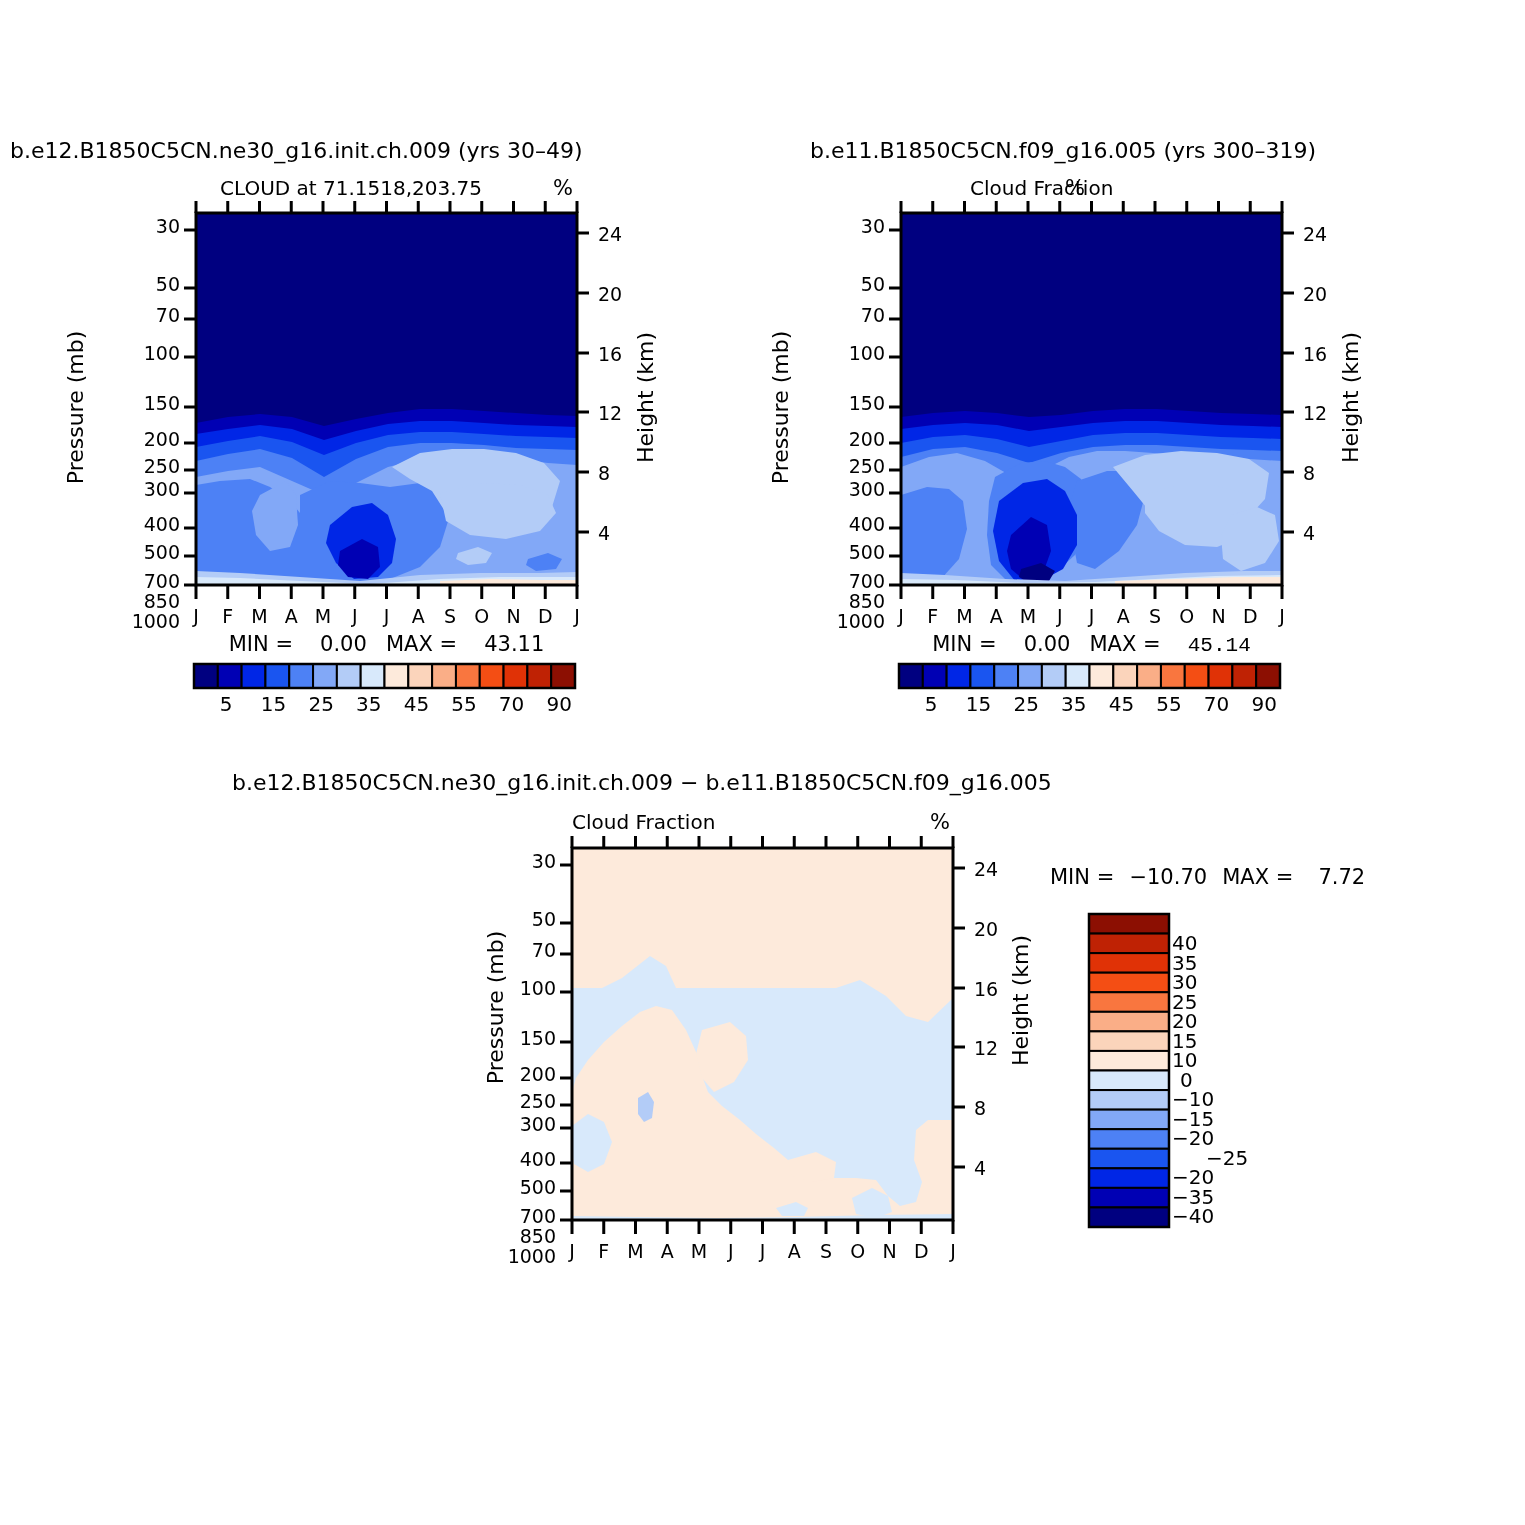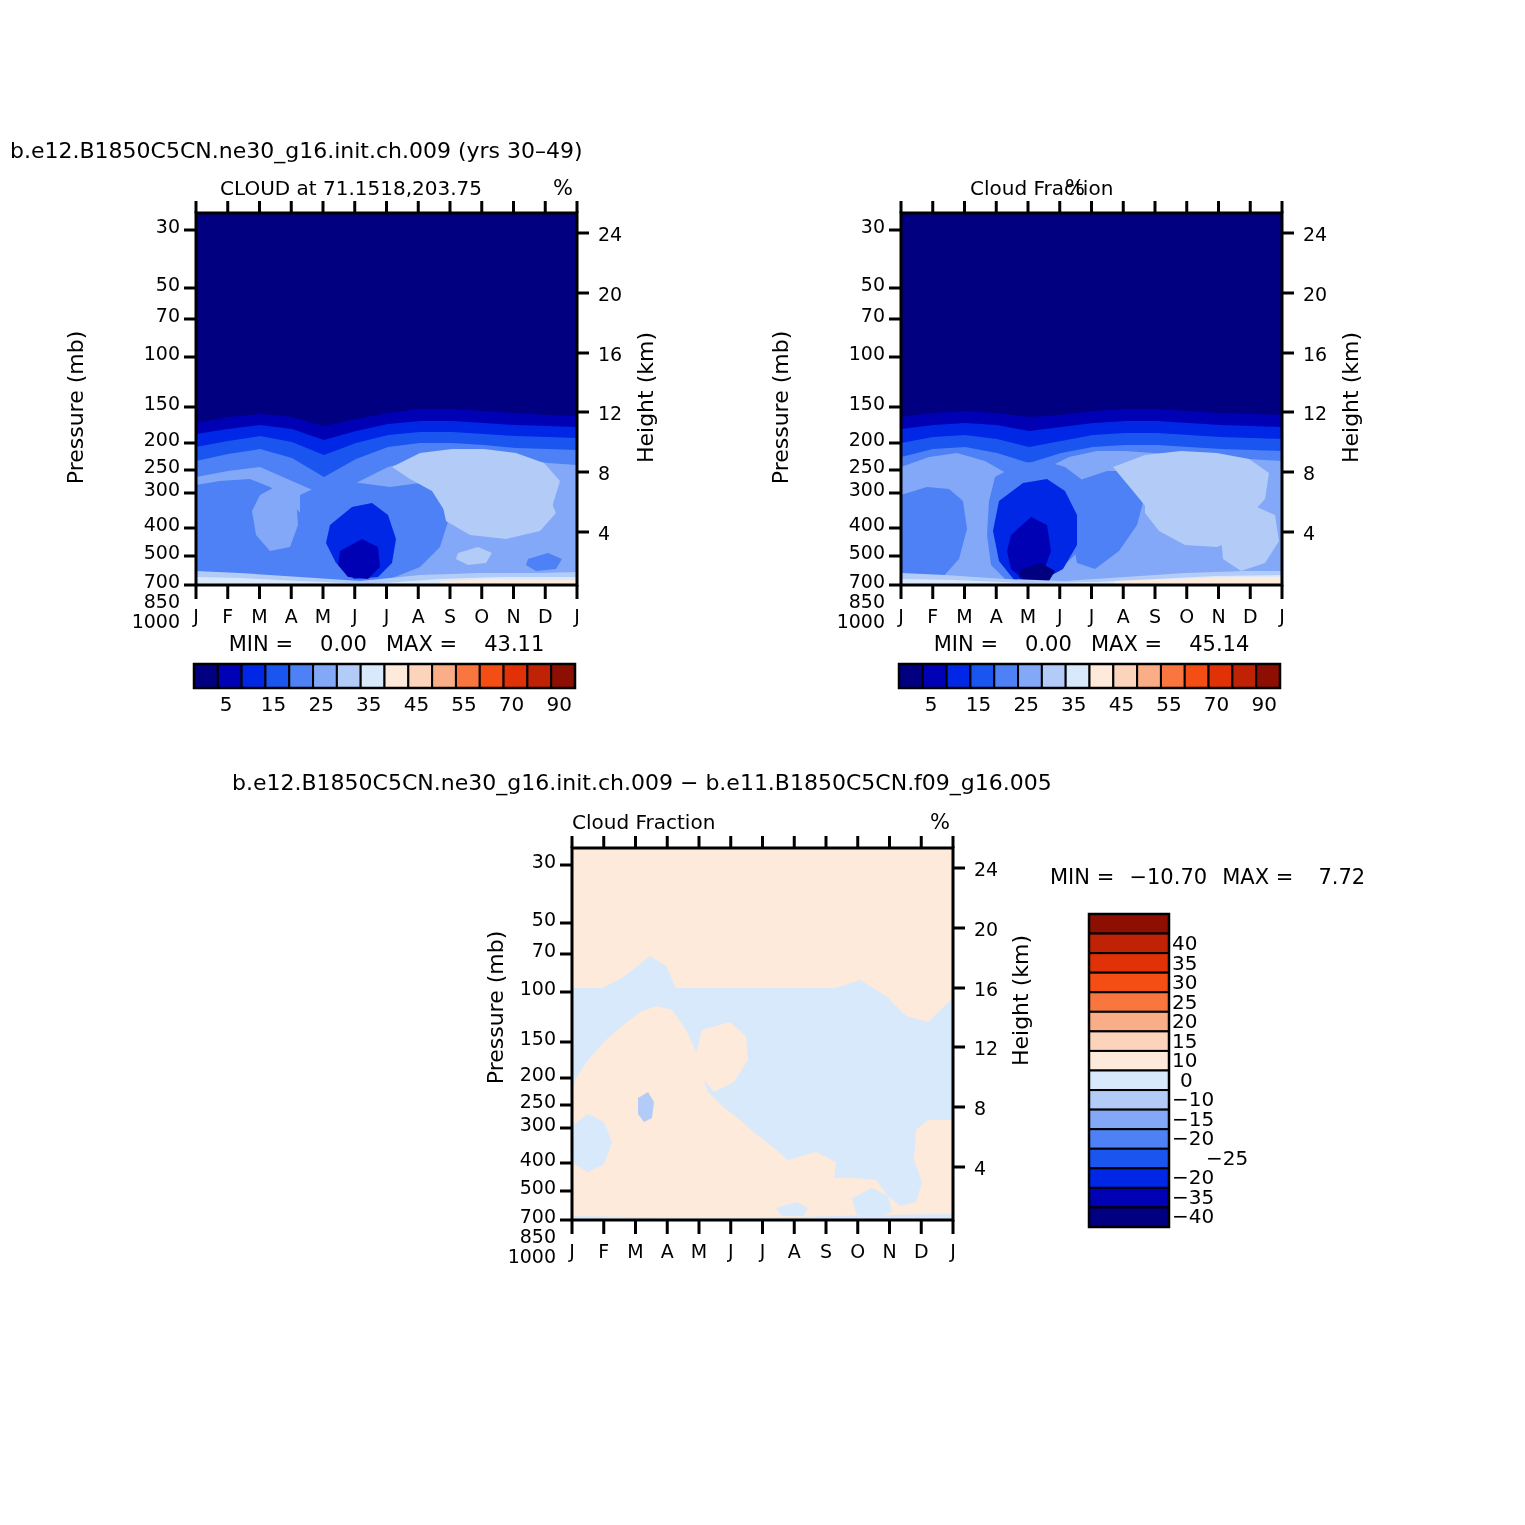--- a/index.html
+++ b/index.html
@@ -214,20 +214,21 @@
     <div class="cblab" style="position:absolute;left:154.8px;width:40px;text-align:center;">35</div>
     <div class="cblab" style="position:absolute;left:202.4px;width:40px;text-align:center;">45</div>
     <div class="cblab" style="position:absolute;left:250px;width:40px;text-align:center;">55</div>
     <div class="cblab" style="position:absolute;left:297.6px;width:40px;text-align:center;">70</div>
     <div class="cblab" style="position:absolute;left:345.2px;width:40px;text-align:center;">90</div>
   </div>
 </div>
 
 <div class="panel" style="left:755px;top:0px;width:770px;height:740px;">
 
+  <div class="ttl" style="position:absolute;left:55px;top:138px;">b.e11.B1850C5CN.f09_g16.005 (yrs 300–319)</div>
 
   <div class="sub" style="position:absolute;left:215px;top:176px;">Cloud Fraction</div>
 
   <div class="pct" style="position:absolute;left:310px;top:176px;">%</div>
 
   <div style="position:absolute;left:-65px;top:395px;width:180px;text-align:center;">
     <div class="vrot">Pressure (mb)</div>
   </div>
 
   <div style="position:absolute;left:505px;top:385px;width:180px;text-align:center;">
@@ -358,21 +359,21 @@
     <div class="monlab" style="position:absolute;left:270.75px;width:30px;">O</div>
     <div class="monlab" style="position:absolute;left:302.5px;width:30px;">N</div>
     <div class="monlab" style="position:absolute;left:334.25px;width:30px;">D</div>
     <div class="monlab" style="position:absolute;left:366px;width:30px;">J</div>
   </div>
 
   <div style="position:absolute;left:146px;top:632px;width:381px;text-align:center;">
     <span class="minmax">MIN =</span>
     <span class="minmax" style="margin-left:22px;">0.00</span>
     <span class="minmax" style="margin-left:14px;">MAX =</span>
-    <span class="minmax" style="margin-left:22px;">45.14</span>
+    <span class="minmax" style="margin-left:22px;font-family:Liberation Mono, monospace;">45.14</span>
   </div>
 
   <svg width="400" height="30" style="position:absolute;left:142px;top:662px;">
     <g id="cbarR">
         <rect x="2" y="2" width="23.8125" height="24" fill="#000080" stroke="#000" stroke-width="2"></rect>
         <rect x="25.8125" y="2" width="23.8125" height="24" fill="#0000b4" stroke="#000" stroke-width="2"></rect>
         <rect x="49.625" y="2" width="23.8125" height="24" fill="#0026e6" stroke="#000" stroke-width="2"></rect>
         <rect x="73.4375" y="2" width="23.8125" height="24" fill="#1a55f0" stroke="#000" stroke-width="2"></rect>
         <rect x="97.25" y="2" width="23.8125" height="24" fill="#4d81f5" stroke="#000" stroke-width="2"></rect>
         <rect x="121.0625" y="2" width="23.8125" height="24" fill="#82a8f7" stroke="#000" stroke-width="2"></rect>

